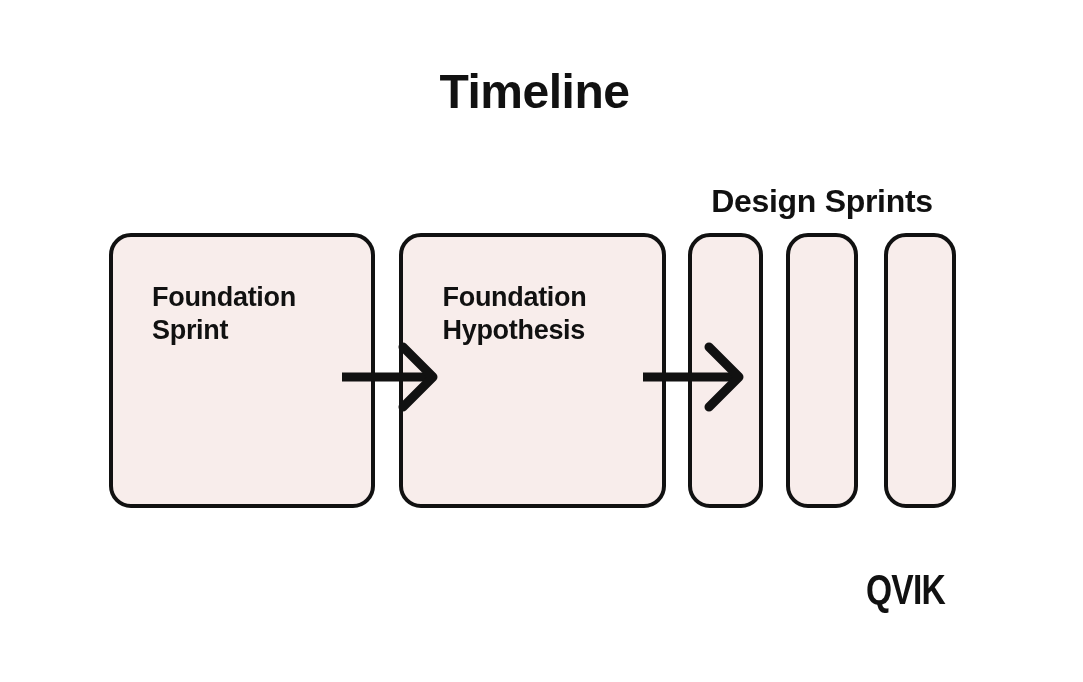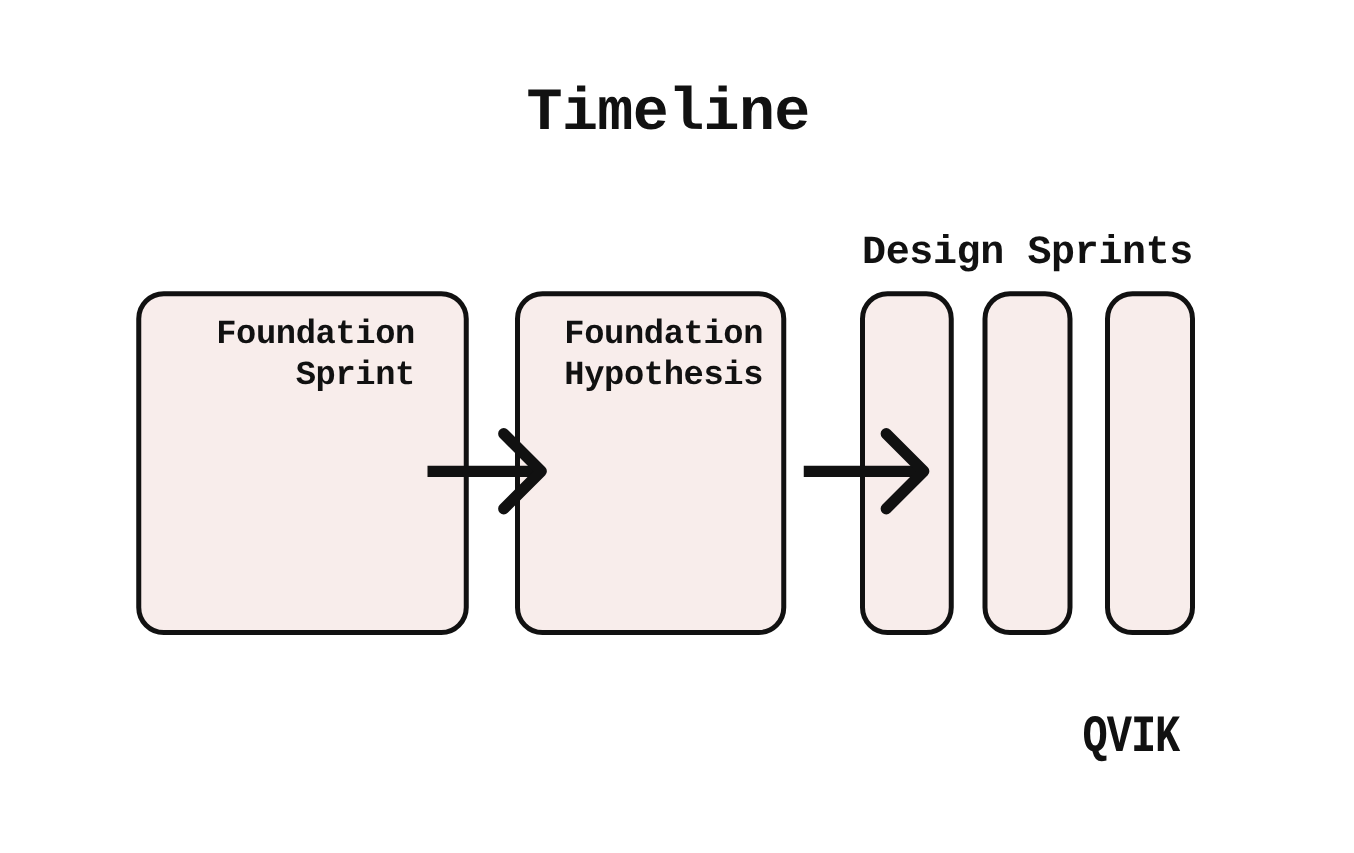--- a/index.html
+++ b/index.html
@@ -1,20 +1,20 @@
 <!DOCTYPE html>
 <html><head>
 <meta charset="utf-8">
 <style>
   html,body{margin:0;padding:0;background:#ffffff;}
   .canvas{
     position:relative;
     width:1083px;height:682px;
     background:#ffffff;
-    font-family:Liberation Mono, monospace;
+    font-family:Liberation Sans, sans-serif;
     color:#111111;
     overflow:hidden;
   }
   .title{
     position:absolute;top:64px;left:0;right:14px;
     text-align:center;
     font-size:48px;font-weight:bold;letter-spacing:-0.5px;
     color:#111111;
   }
   .group-label{
@@ -25,28 +25,28 @@
   }
   .stage-box{
     position:absolute;top:233px;height:275px;
     box-sizing:border-box;
     background:#f8edeb;
     border:4px solid #111111;
     border-radius:22px;
     display:flex;justify-content:center;
   }
   .stage-box .label{
-    padding-top:15px;
+    padding-top:44px;
     max-width:180px;
-    text-align:right;
+    text-align:left;
     font-size:27px;font-weight:bold;line-height:33px;letter-spacing:-0.3px;
     color:#111111;
   }
   .box-1{left:109px;width:266px;}
-  .box-2{left:412px;width:217px;}
+  .box-2{left:399px;width:267px;}
   .sprint-box{
     position:absolute;top:233px;height:275px;
     box-sizing:border-box;
     background:#f8edeb;
     border:4px solid #111111;
     border-radius:22px;
   }
   .sprint-1{left:688px;width:75px;}
   .sprint-2{left:786px;width:72px;}
   .sprint-3{left:884px;width:72px;}

